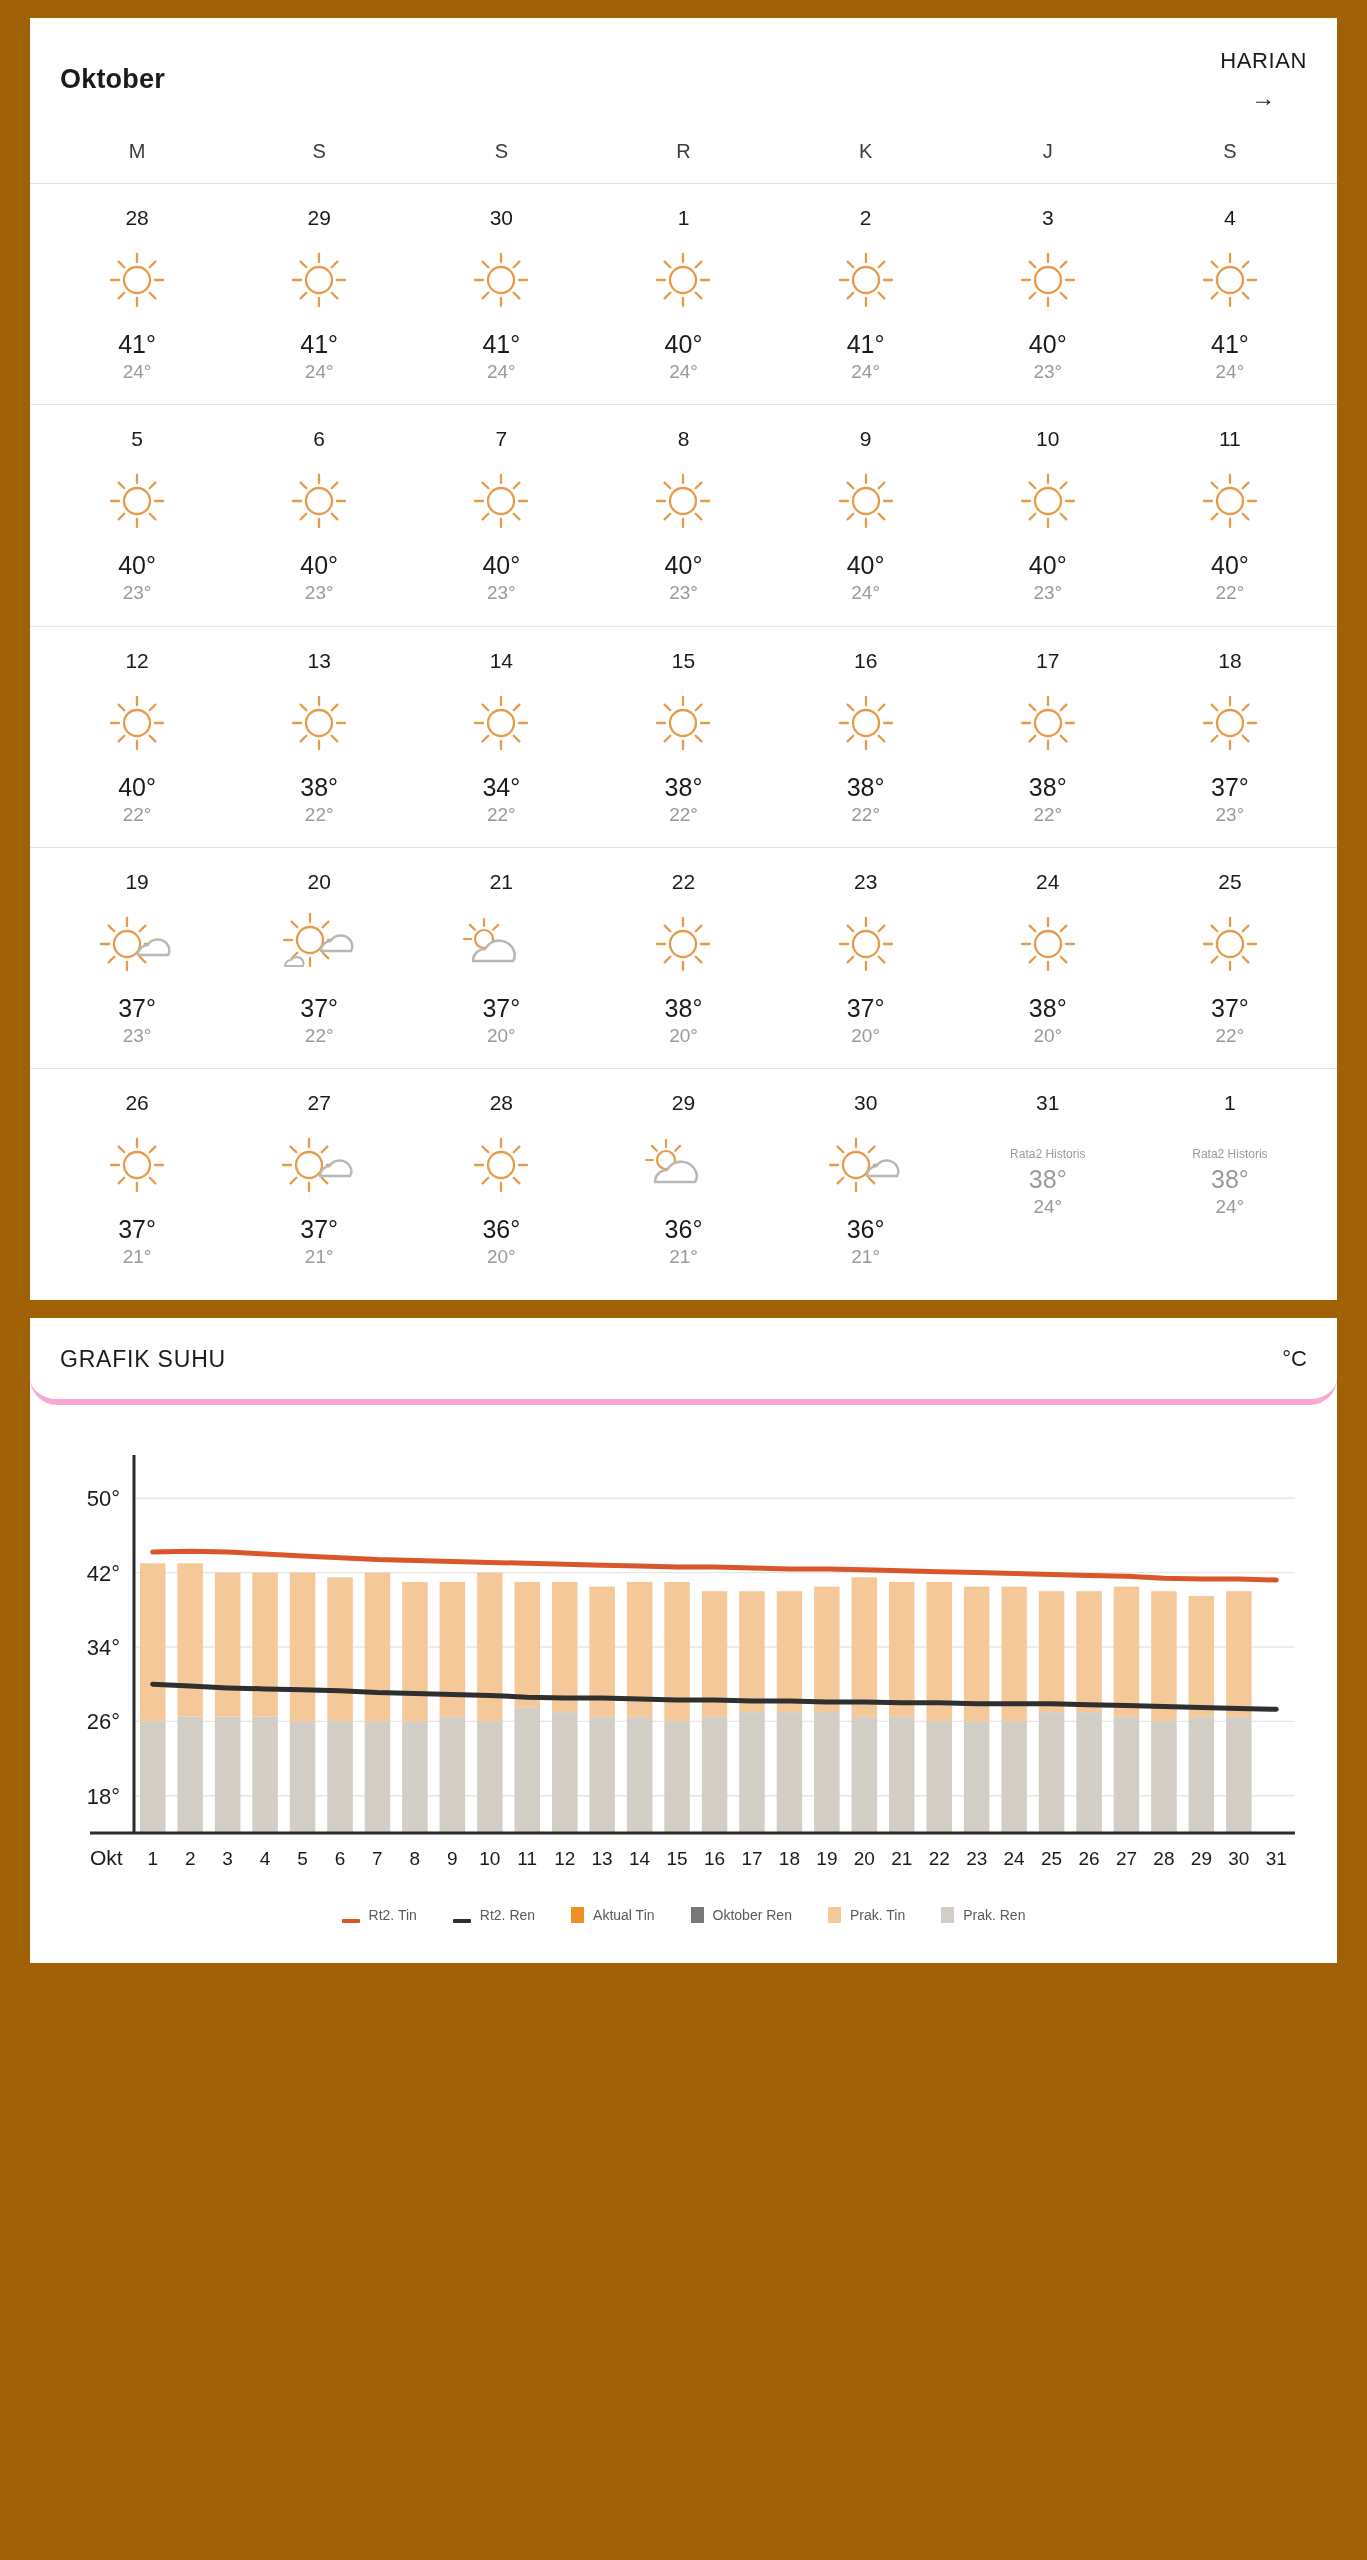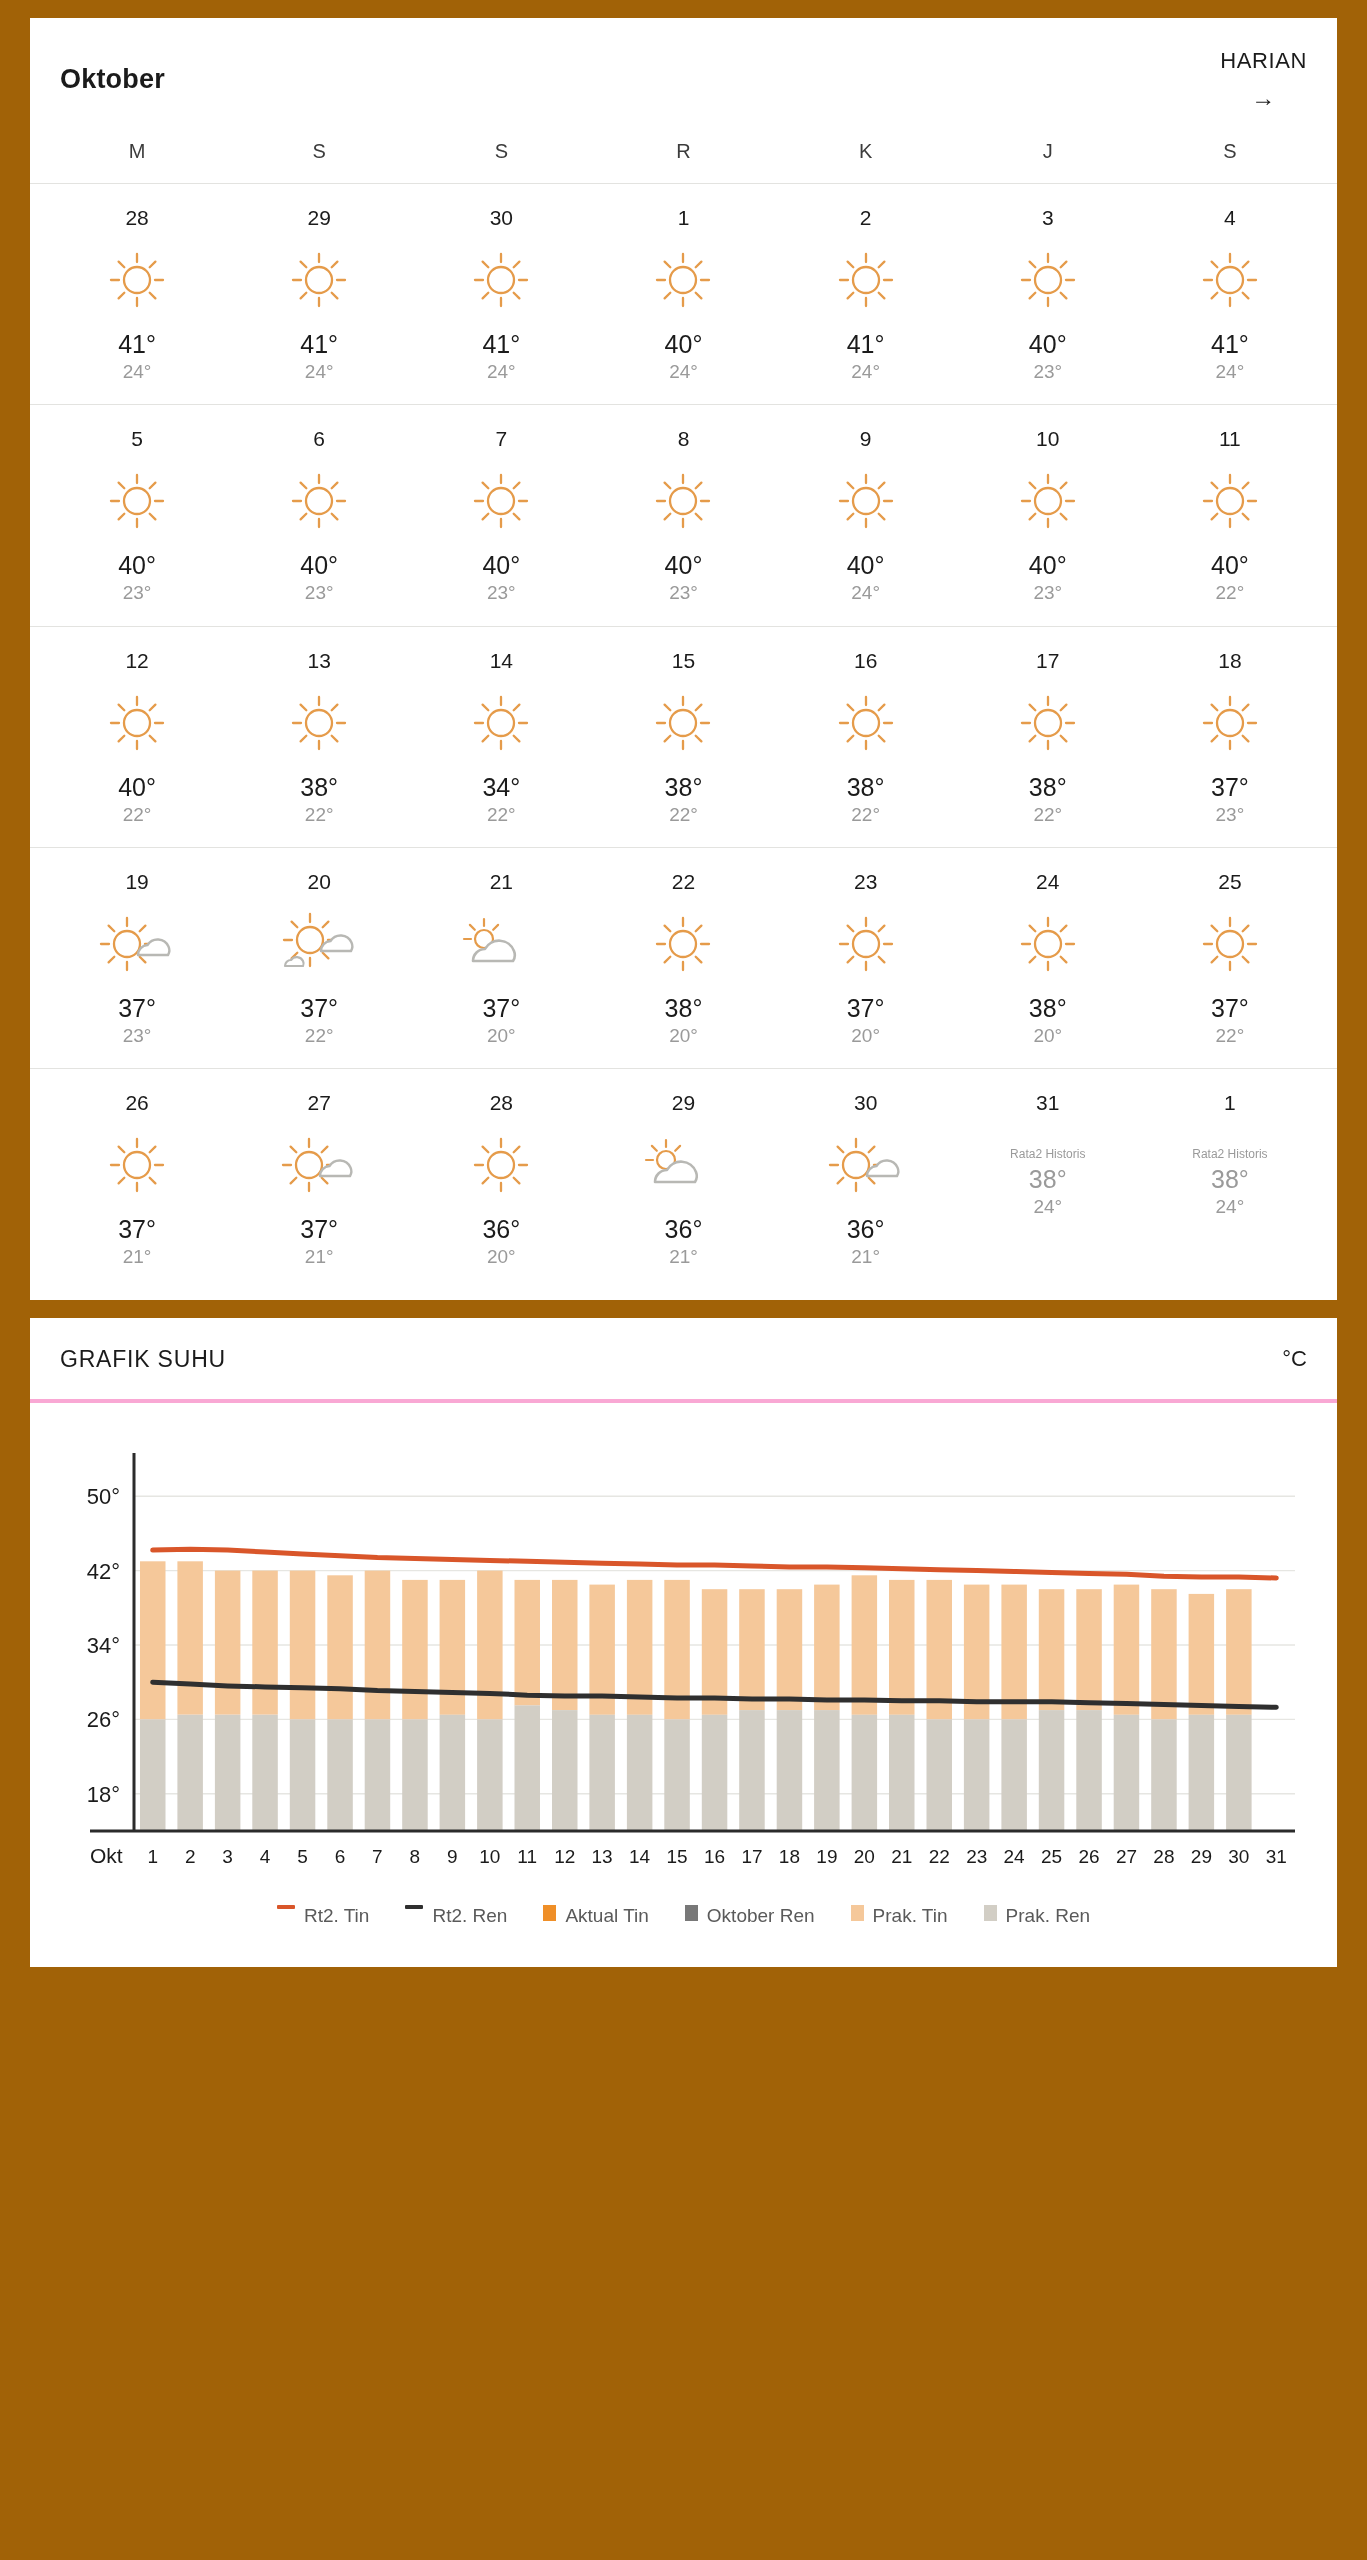--- a/index.html
+++ b/index.html
@@ -119,21 +119,22 @@
   
   .chart-card {
     margin-top: 18px;
     padding-bottom: 40px;
   }
   .chart-header {
     display: flex;
     align-items: center;
     justify-content: space-between;
     padding: 28px 30px 26px 30px;
-    border-bottom: 4px solid #f9a8d4;
+    border-bottom: 6px solid #f9a8d4;
+    border-radius: 27px;
   }
   .chart-title {
     font-size: 23px;
     color: #1b1b1b;
     letter-spacing: .8px;
   }
   .chart-unit {
     font-size: 22px;
     color: #1b1b1b;
   }
@@ -143,23 +144,23 @@
 
   .legend {
     display: flex;
     justify-content: center;
     align-items: center;
     gap: 36px;
     padding-top: 26px;
   }
   .legend-item {
     display: flex;
-    align-items: flex-start;
+    align-items: flex-end;
     gap: 9px;
-    font-size: 19px;
+    font-size: 14px;
     color: #5a5a5a;
   }
   .swatch-line { width: 18px; height: 4px; border-radius: 1px; }
   .swatch-box { width: 13px; height: 16px; }
 </style>
 </head>
 <body>
 
 <div class="page">
 

